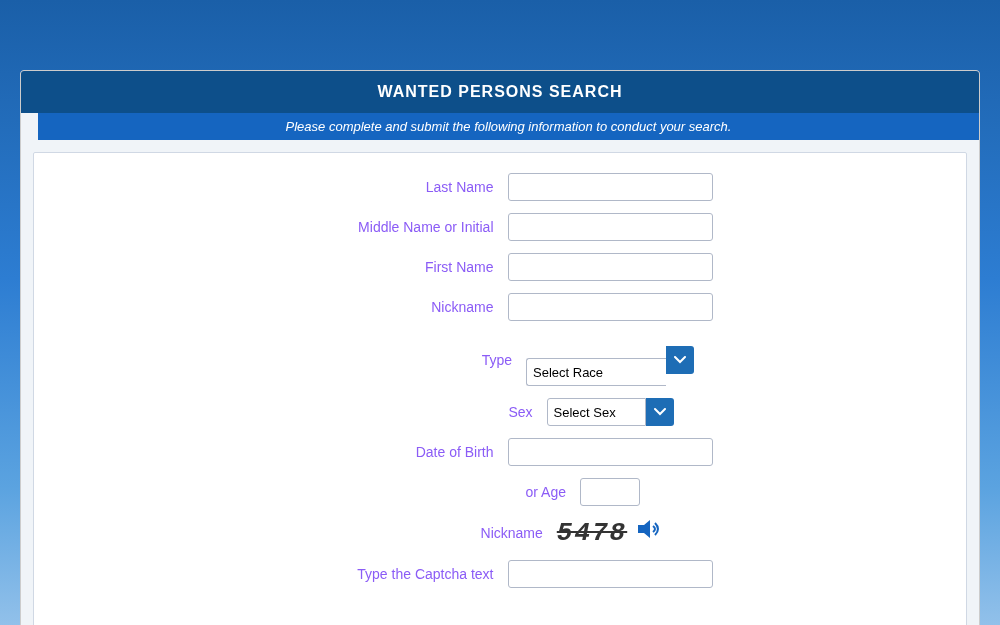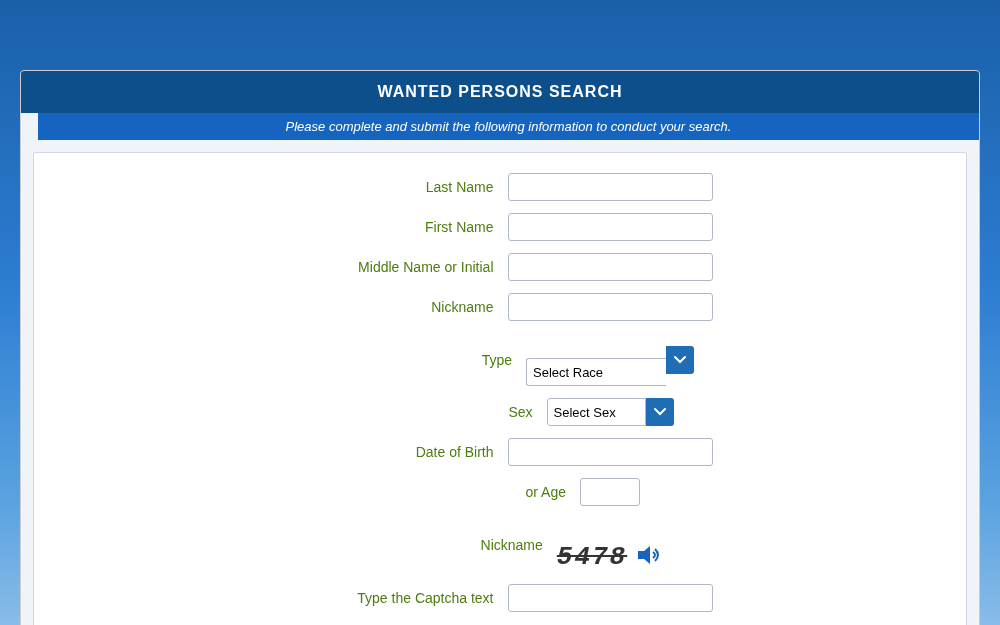--- a/index.html
+++ b/index.html
@@ -55,21 +55,21 @@
       align-items: center;
       margin-bottom: 12px;
       justify-content: center;
     }
 
     .form-label {
       width: 220px;
       text-align: right;
       padding-right: 14px;
       font-size: 14px;
-      color: #4d7c0f;
+      color: #8b5cf6;
     }
 
     .form-input {
       width: 205px;
       height: 28px;
       border: 1px solid #b0b8c8;
       border-radius: 3px;
       padding: 3px 6px;
       font-size: 13px;
       background: #fff;
@@ -109,23 +109,22 @@
       width: 28px;
       height: 28px;
       cursor: pointer;
       display: flex;
       align-items: center;
       justify-content: center;
     }
 
     .captcha-area {
       display: flex;
-      align-items: flex-end;
+      align-items: flex-start;
       gap: 10px;
-      margin-top: 24px;
     }
 
     .captcha-text {
       font-family: 'Courier New', monospace;
       font-size: 26px;
       font-style: italic;
       color: #333;
       text-decoration: line-through;
       letter-spacing: 2px;
       font-weight: bold;
@@ -205,26 +204,26 @@
   <div class="form-subheader">Please complete and submit the following information to conduct your search.</div>
 
   <div class="form-body">
 
     <div class="form-row">
       <label class="form-label">Last Name</label>
       <input class="form-input" type="text" style="">
     </div>
 
     <div class="form-row">
+      <label class="form-label">Middle Name or Initial</label>
+      <input class="form-input" type="text" style="">
+    </div>
+
+    <div class="form-row">
       <label class="form-label">First Name</label>
-      <input class="form-input" type="text" style="">
-    </div>
-
-    <div class="form-row">
-      <label class="form-label">Middle Name or Initial</label>
       <input class="form-input" type="text" style="">
     </div>
 
     <div class="form-row">
       <label class="form-label">Nickname</label>
       <input class="form-input" type="text" style="">
     </div>
 
     <div class="form-row">
       <label class="form-label">Type</label>

